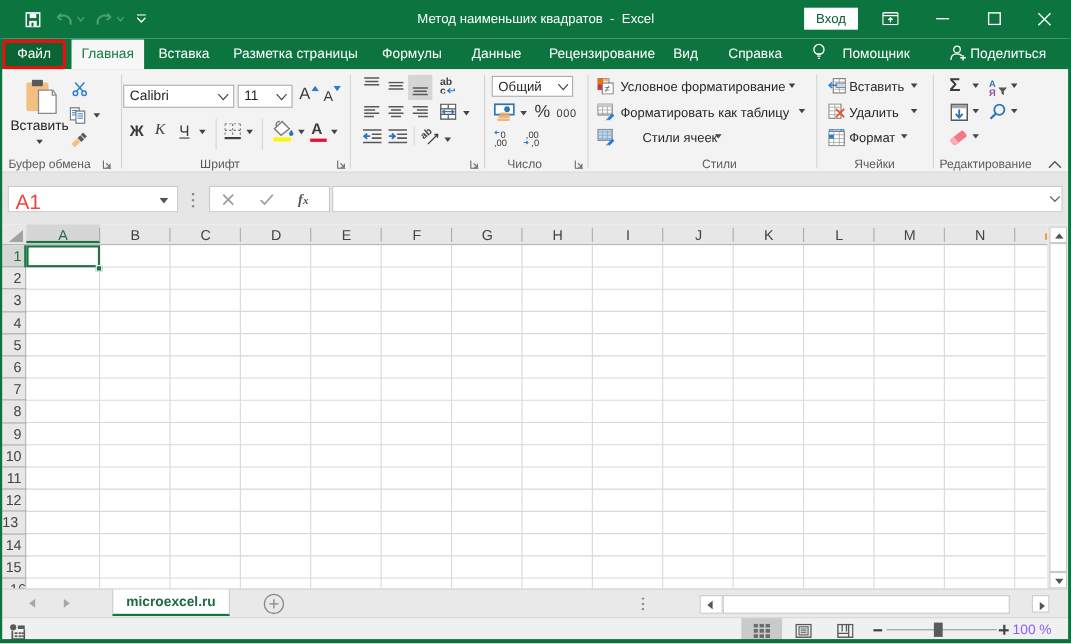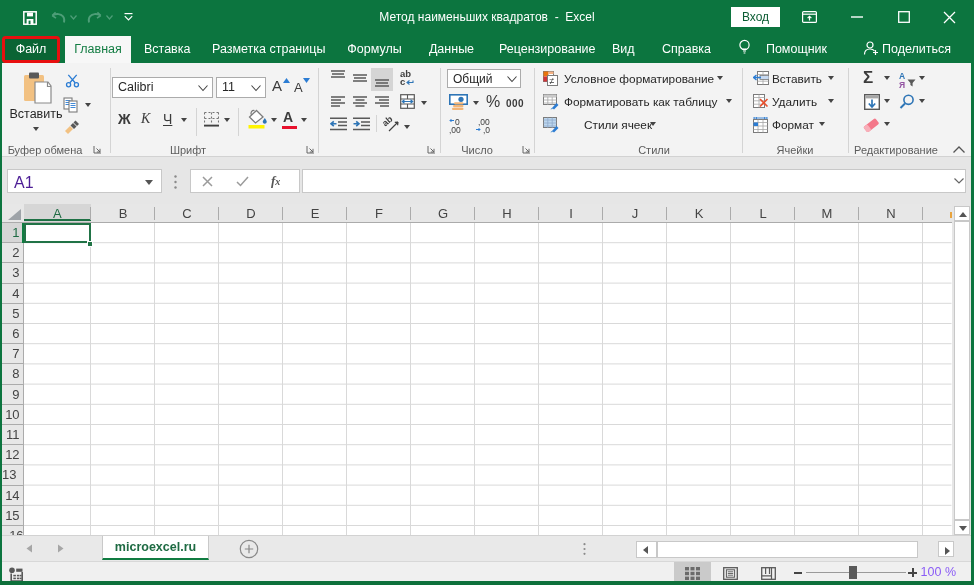--- a/index.html
+++ b/index.html
@@ -168,21 +168,21 @@
     <svg class="ic" style="left:247px;top:46px;" width="22" height="20" viewBox="0 0 22 20">
       <path d="M9.5 1.5 L16 8 L8.5 14 L2.5 8 Z" fill="#fff" stroke="#7B7B7B" stroke-width="1.3"></path>
       <path d="M4.5 6 C3 3.5 5 1 7.5 1.5" fill="none" stroke="#7B7B7B" stroke-width="1.2"></path>
       <path d="M17.8 9 C19 10.8 19.8 12 19.8 13 A2.1 2.1 0 0 1 15.7 13 C15.7 12 16.6 10.8 17.8 9 Z" fill="#2E75B6"></path>
       <rect x="1.5" y="16" width="16" height="3.5" fill="#FFF400"></rect>
     </svg>
     <div class="dd" style="left:271px;top:55px;"></div>
     <div class="abs" style="left:283px;top:46px;font-size:14px;font-weight:bold;color:#3b3b3b;">А</div>
     <div class="abs" style="left:282px;top:62.5px;width:15px;height:3.5px;background:#E8112D;"></div>
     <div class="dd" style="left:301px;top:55px;"></div>
-    <div class="glabel" style="left:188px;">Шрифт</div>
+    <div class="glabel" style="left:200px;">Шрифт</div>
     <svg class="ic" style="left:306px;top:82px;" width="9" height="9" viewBox="0 0 9 9">
       <path d="M1 1 L1 8 L8 8" fill="none" stroke="#666" stroke-width="1"></path>
       <path d="M3.5 3.5 L7 7 M7 3.8 L7 7 L3.8 7" fill="none" stroke="#666" stroke-width="1"></path>
     </svg>
     <div class="gsep" style="left:318px;"></div>
 
     <div class="abs" style="left:371px;top:4.5px;width:22px;height:23px;background:#D5D5D5;"></div>
     <svg class="ic" style="left:331px;top:7px;" width="14" height="9" viewBox="0 0 14 9">
         <path d="M0 1 H14 M1 4 H13 M0 7 H14" stroke="#595959" stroke-width="1.4"></path>
       </svg>
@@ -245,21 +245,21 @@
       <rect x="0.8" y="1.8" width="17.4" height="9.4" fill="#fff" stroke="#2E75B6" stroke-width="1.6"></rect>
       <circle cx="12" cy="6.3" r="2.6" fill="#2E75B6"></circle>
       <g fill="#F2B577">
         <rect x="5" y="9.2" width="9.5" height="2.2" rx="1.1"></rect>
         <rect x="4" y="12" width="10.5" height="2.2" rx="1.1"></rect>
         <rect x="3" y="14.8" width="11.5" height="2.2" rx="1.1"></rect>
       </g>
     </svg>
     <div class="dd" style="left:473px;top:38px;"></div>
     <div class="abs" style="left:486px;top:30px;font-size:16px;color:#3b3b3b;">%</div>
-    <div class="abs" style="left:506px;top:35px;font-size:10px;font-weight:bold;color:#3b3b3b;letter-spacing:0.5px;text-align:right;">000</div>
+    <div class="abs" style="left:506px;top:35px;font-size:10px;font-weight:normal;color:#3b3b3b;letter-spacing:0.5px;text-align:right;">000</div>
     <svg class="ic" style="left:449px;top:54px;" width="20" height="18" viewBox="0 0 20 18">
       <text x="6" y="8" font-size="8.5" fill="#3b3b3b" font-family="Liberation Sans">0</text>
       <text x="0" y="16" font-size="8.5" fill="#3b3b3b" font-family="Liberation Sans">,00</text>
       <path d="M5 3.5 H1 M2.5 2 L1 3.5 L2.5 5" fill="none" stroke="#2B7CD3" stroke-width="1"></path>
     </svg>
     <svg class="ic" style="left:475px;top:54px;" width="20" height="18" viewBox="0 0 20 18">
       <text x="3" y="8" font-size="8.5" fill="#3b3b3b" font-family="Liberation Sans">,00</text>
       <text x="8" y="16" font-size="8.5" fill="#3b3b3b" font-family="Liberation Sans">,0</text>
       <path d="M1 12.5 H5 M3.5 11 L5 12.5 L3.5 14" fill="none" stroke="#2B7CD3" stroke-width="1"></path>
     </svg>
@@ -353,21 +353,21 @@
       </g>
     </svg>
     <div class="dd" style="left:884px;top:59px;"></div>
     <div class="glabel" style="left:896px;">Редактирование</div>
     <svg class="ic" style="left:953px;top:83px;" width="12" height="7" viewBox="0 0 12 7">
         <path d="M0.5 6.5 L6 1 L11.5 6.5" fill="none" stroke="#555" stroke-width="1.3"></path>
       </svg>
   </div>
   <div id="fbar" class="abs">
     <div class="wbox" style="left:7px;top:12px;width:155px;height:24px;">
-      <div style="position:absolute;left:6px;top:4px;font-size:16px;color:#4c1d95;">A1</div>
+      <div style="position:absolute;left:6px;top:4px;font-size:19px;color:#ef4444;">A1</div>
       <svg style="position:absolute;right:8px;top:10px;" width="8" height="5" viewBox="0 0 8 5">
           <path d="M4 5 L8 0 L0 0 Z" fill="#555"></path>
         </svg>
     </div>
     <svg class="abs" style="left:174px;top:18px;" width="3" height="14" viewBox="0 0 3 14">
         <circle cx="1.5" cy="1.5" r="1.2" fill="#8a8a8a"></circle>
         <circle cx="1.5" cy="7" r="1.2" fill="#8a8a8a"></circle>
         <circle cx="1.5" cy="12.5" r="1.2" fill="#8a8a8a"></circle>
       </svg>
     <div class="wbox" style="left:190px;top:12px;width:110px;height:24px;">

